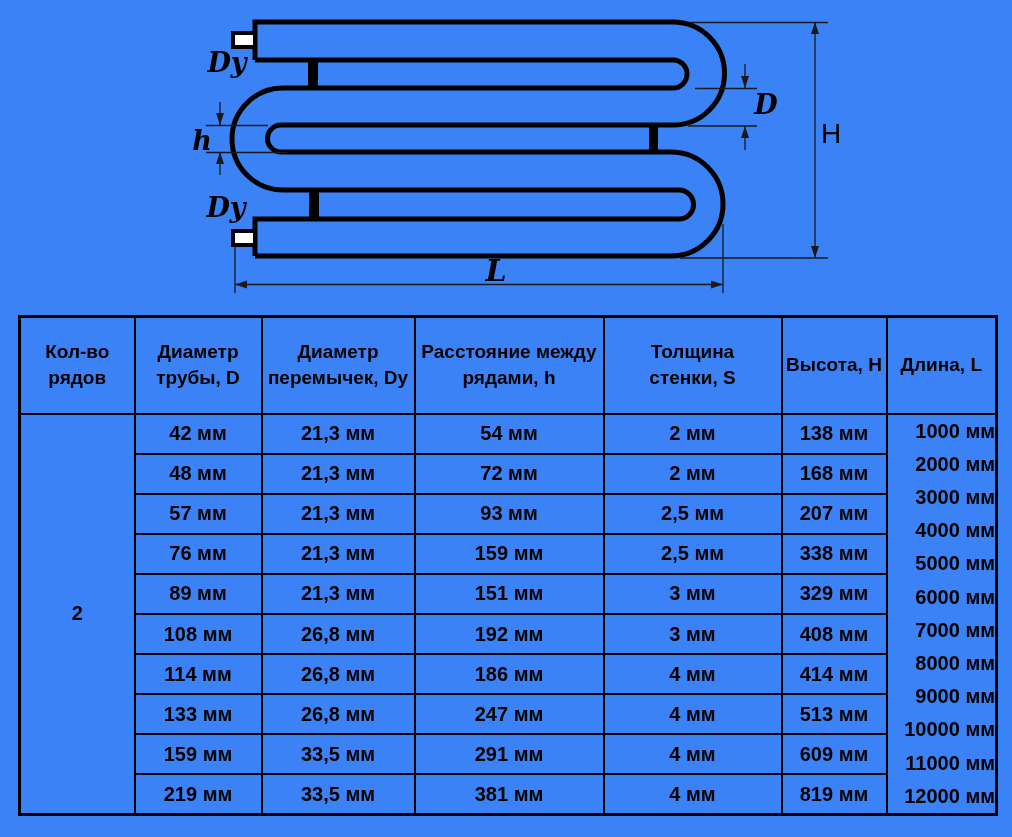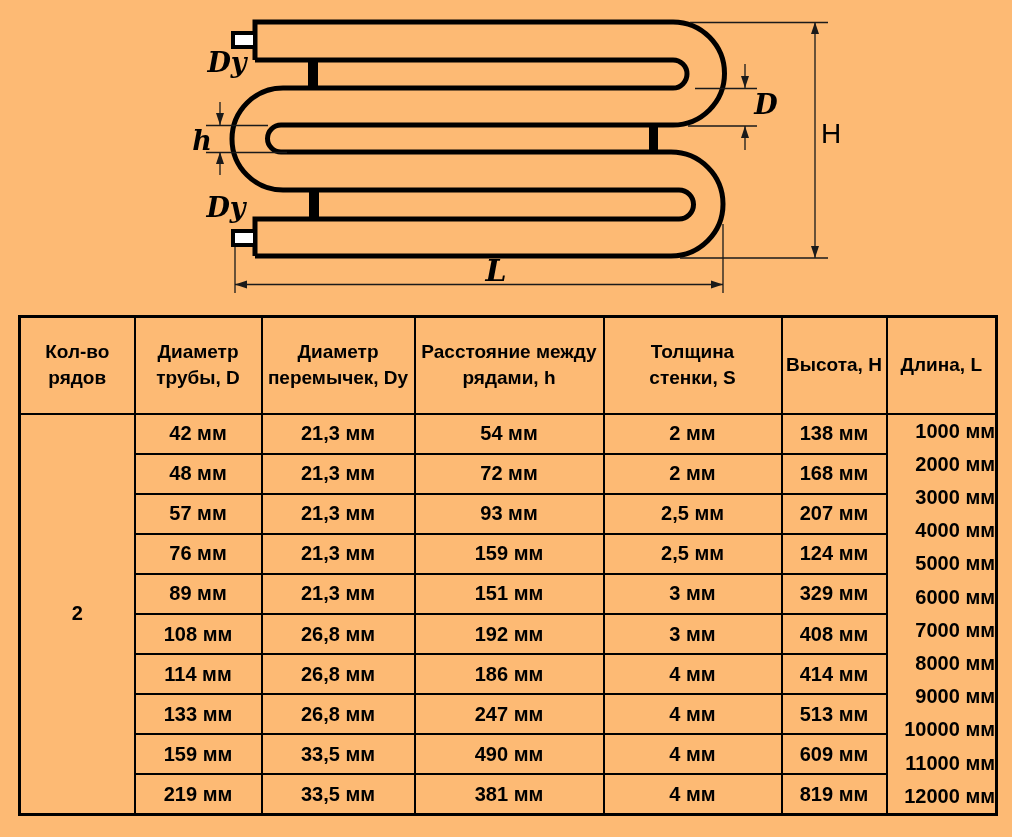--- a/index.html
+++ b/index.html
@@ -1,17 +1,17 @@
 <!DOCTYPE html>
 <html><head>
 <meta charset="utf-8">
 <style>
   html, body { margin:0; padding:0; background:#ffffff; }
   .canvas {
-    position:relative; width:1012px; height:837px; background:#fdba74;
+    position:relative; width:1012px; height:837px; background:#3b82f6;
     font-family:"Liberation Sans", sans-serif; overflow:hidden;
   }
   svg.diagram { position:absolute; left:0; top:0; }
   .lbl-serif {
     font-family:"DejaVu Serif", serif; font-style:italic; font-weight:bold;
     font-size:27px; fill:#000;
   }
   .lbl-serif-lg { font-size:30px; }
   .lbl-sans { font-family:"Liberation Sans", sans-serif; font-size:28px; fill:#000; }
   table.spec {
@@ -158,21 +158,21 @@
           <td>21,3 мм</td>
           <td>93 мм</td>
           <td>2,5 мм</td>
           <td>207 мм</td>
         </tr>
         <tr>
           <td>76 мм</td>
           <td>21,3 мм</td>
           <td>159 мм</td>
           <td>2,5 мм</td>
-          <td>124 мм</td>
+          <td>338 мм</td>
         </tr>
         <tr>
           <td>89 мм</td>
           <td>21,3 мм</td>
           <td>151 мм</td>
           <td>3 мм</td>
           <td>329 мм</td>
         </tr>
         <tr>
           <td>108 мм</td>
@@ -191,21 +191,21 @@
         <tr>
           <td>133 мм</td>
           <td>26,8 мм</td>
           <td>247 мм</td>
           <td>4 мм</td>
           <td>513 мм</td>
         </tr>
         <tr>
           <td>159 мм</td>
           <td>33,5 мм</td>
-          <td>490 мм</td>
+          <td>291 мм</td>
           <td>4 мм</td>
           <td>609 мм</td>
         </tr>
         <tr>
           <td>219 мм</td>
           <td>33,5 мм</td>
           <td>381 мм</td>
           <td>4 мм</td>
           <td>819 мм</td>
         </tr>

